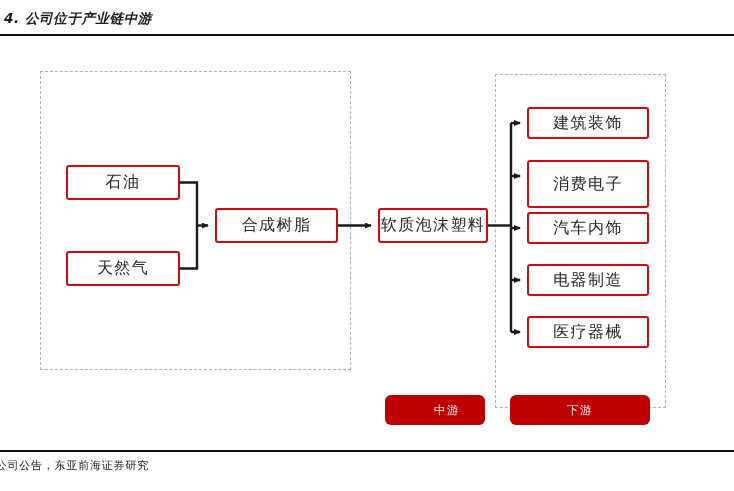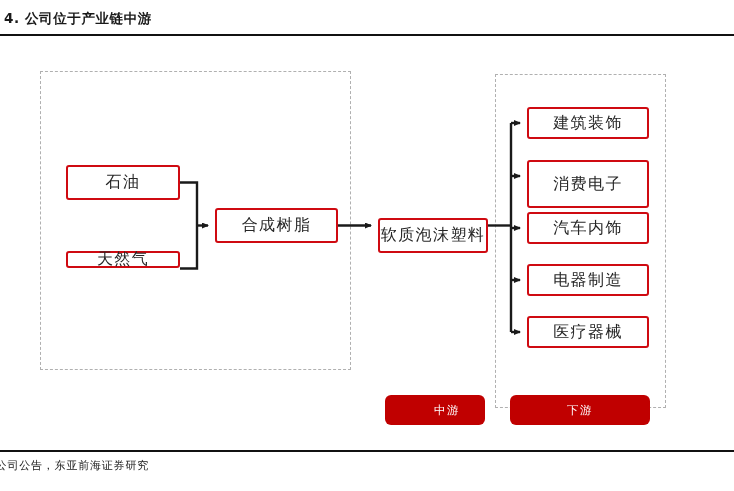--- a/index.html
+++ b/index.html
@@ -18,20 +18,21 @@
   
   #page-title {
     position: absolute;
     left: 4px;
     top: 10px;
     font-size: 13.5px;
     font-weight: bold;
     color: #1a1a1a;
     letter-spacing: 0.6px;
     white-space: nowrap;
+    font-style: italic;
   }
   #title-rule {
     position: absolute;
     left: 0px;
     top: 34px;
     width: 734px;
     height: 2px;
     background: #111111;
   }
 
@@ -67,25 +68,25 @@
     letter-spacing: 1.4px;
     display: flex;
     align-items: center;
     justify-content: center;
     text-align: center;
     white-space: nowrap;
   }
 
   
   #node-petroleum   { left: 66px;  top: 129px; width: 114px; height: 35px; }
-  #node-natural-gas { left: 66px;  top: 215px; width: 114px; height: 17px; }
+  #node-natural-gas { left: 66px;  top: 215px; width: 114px; height: 35px; }
   
   #node-resin       { left: 215px; top: 172px; width: 123px; height: 35px; }
   
-  #node-foam        { left: 378px; top: 172px; width: 110px; height: 35px; margin-top: 10px; }
+  #node-foam        { left: 378px; top: 172px; width: 110px; height: 35px; }
   
   #node-arch        { left: 527px; top: 71px;  width: 122px; height: 32px; }
   #node-electronics { left: 527px; top: 124px; width: 122px; height: 48px; }
   #node-auto        { left: 527px; top: 176px; width: 122px; height: 32px; }
   #node-appliance   { left: 527px; top: 228px; width: 122px; height: 32px; }
   #node-medical     { left: 527px; top: 280px; width: 122px; height: 32px; }
 
   
   #connectors {
     position: absolute;

